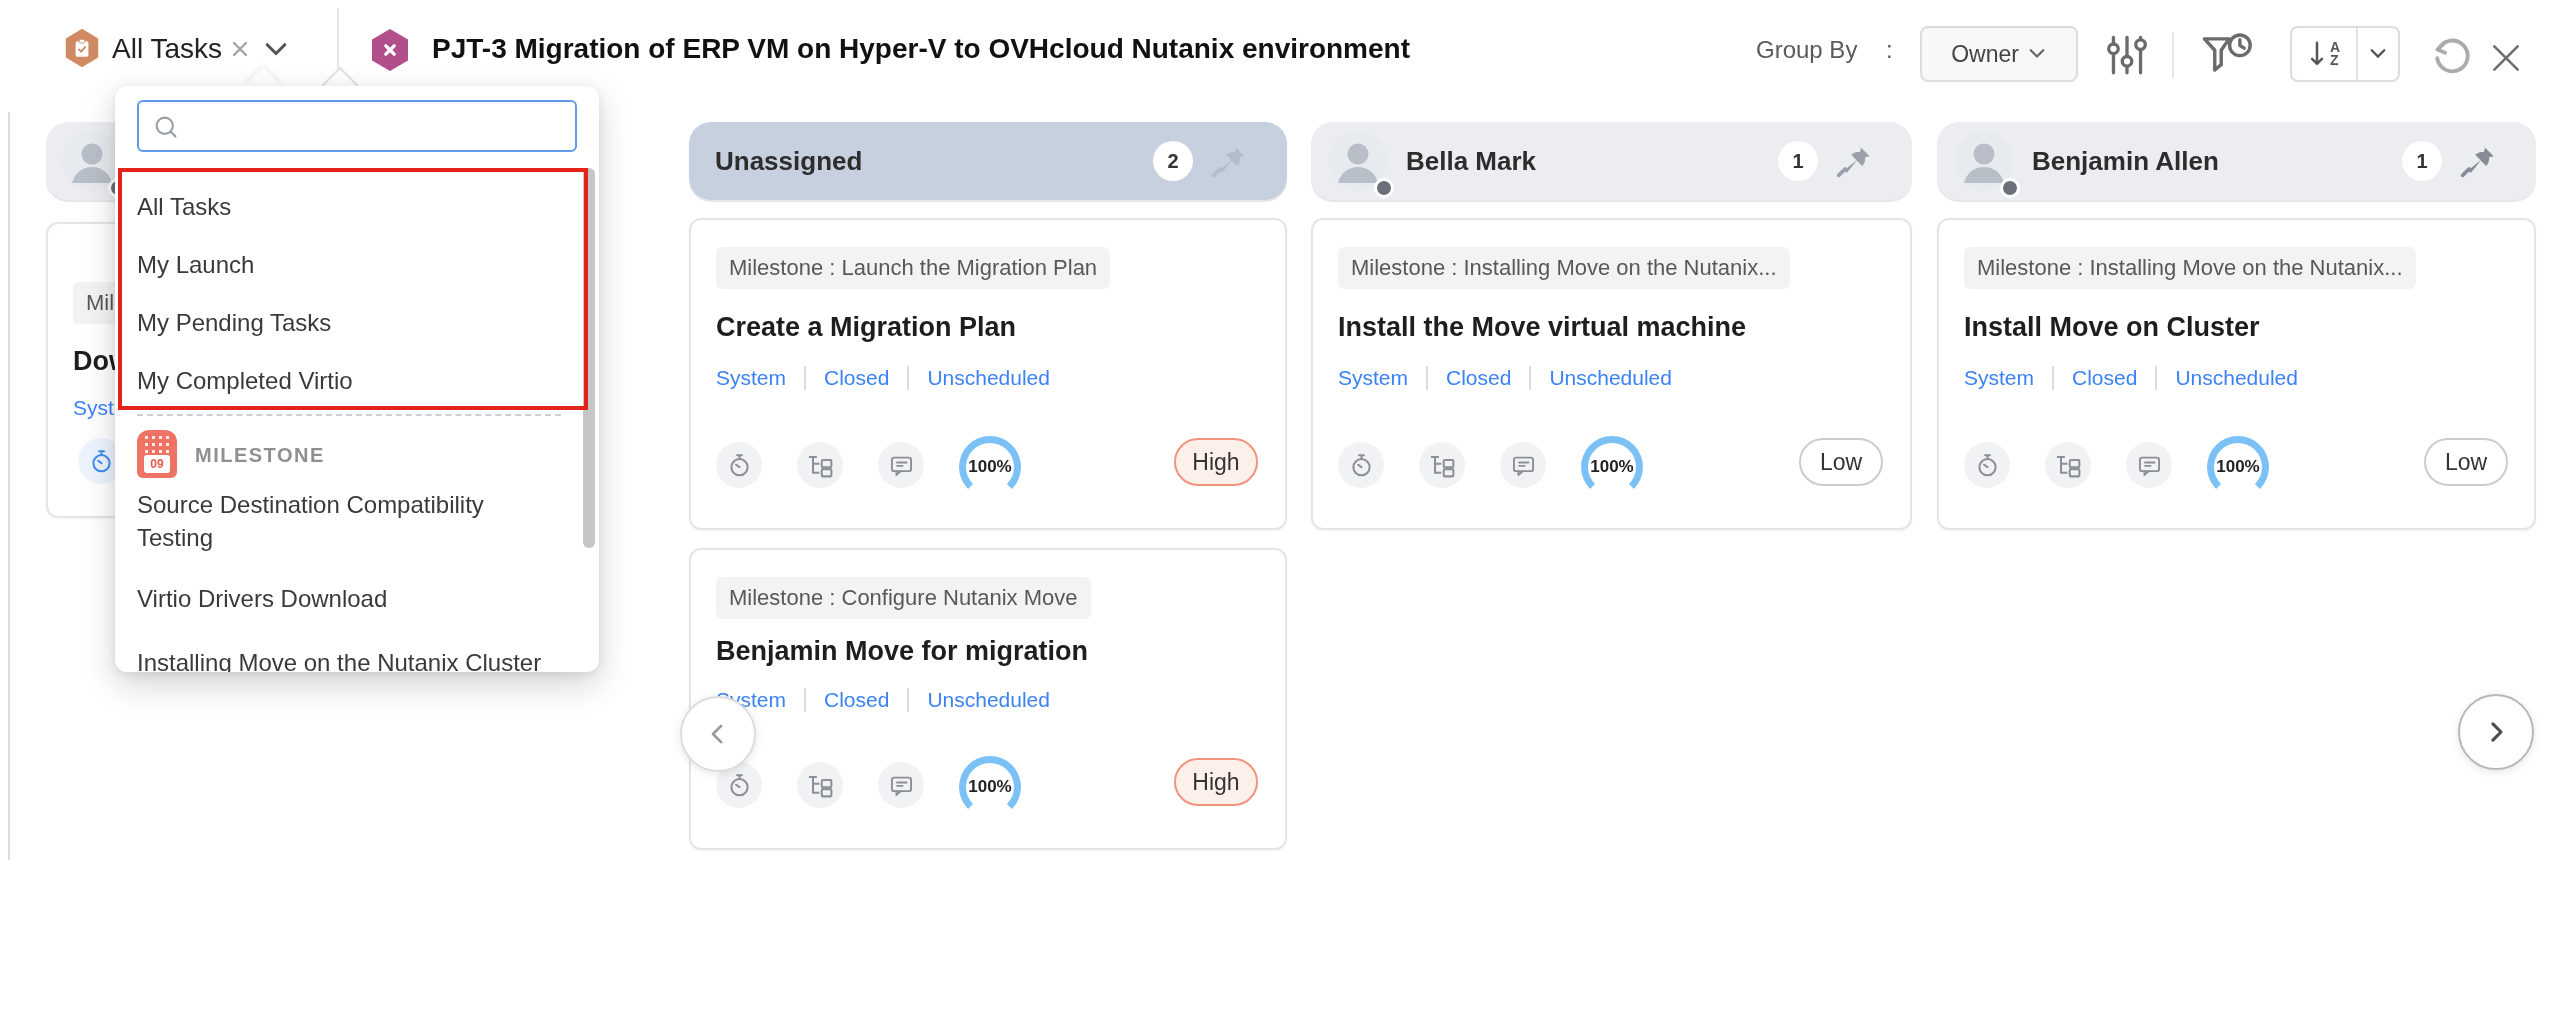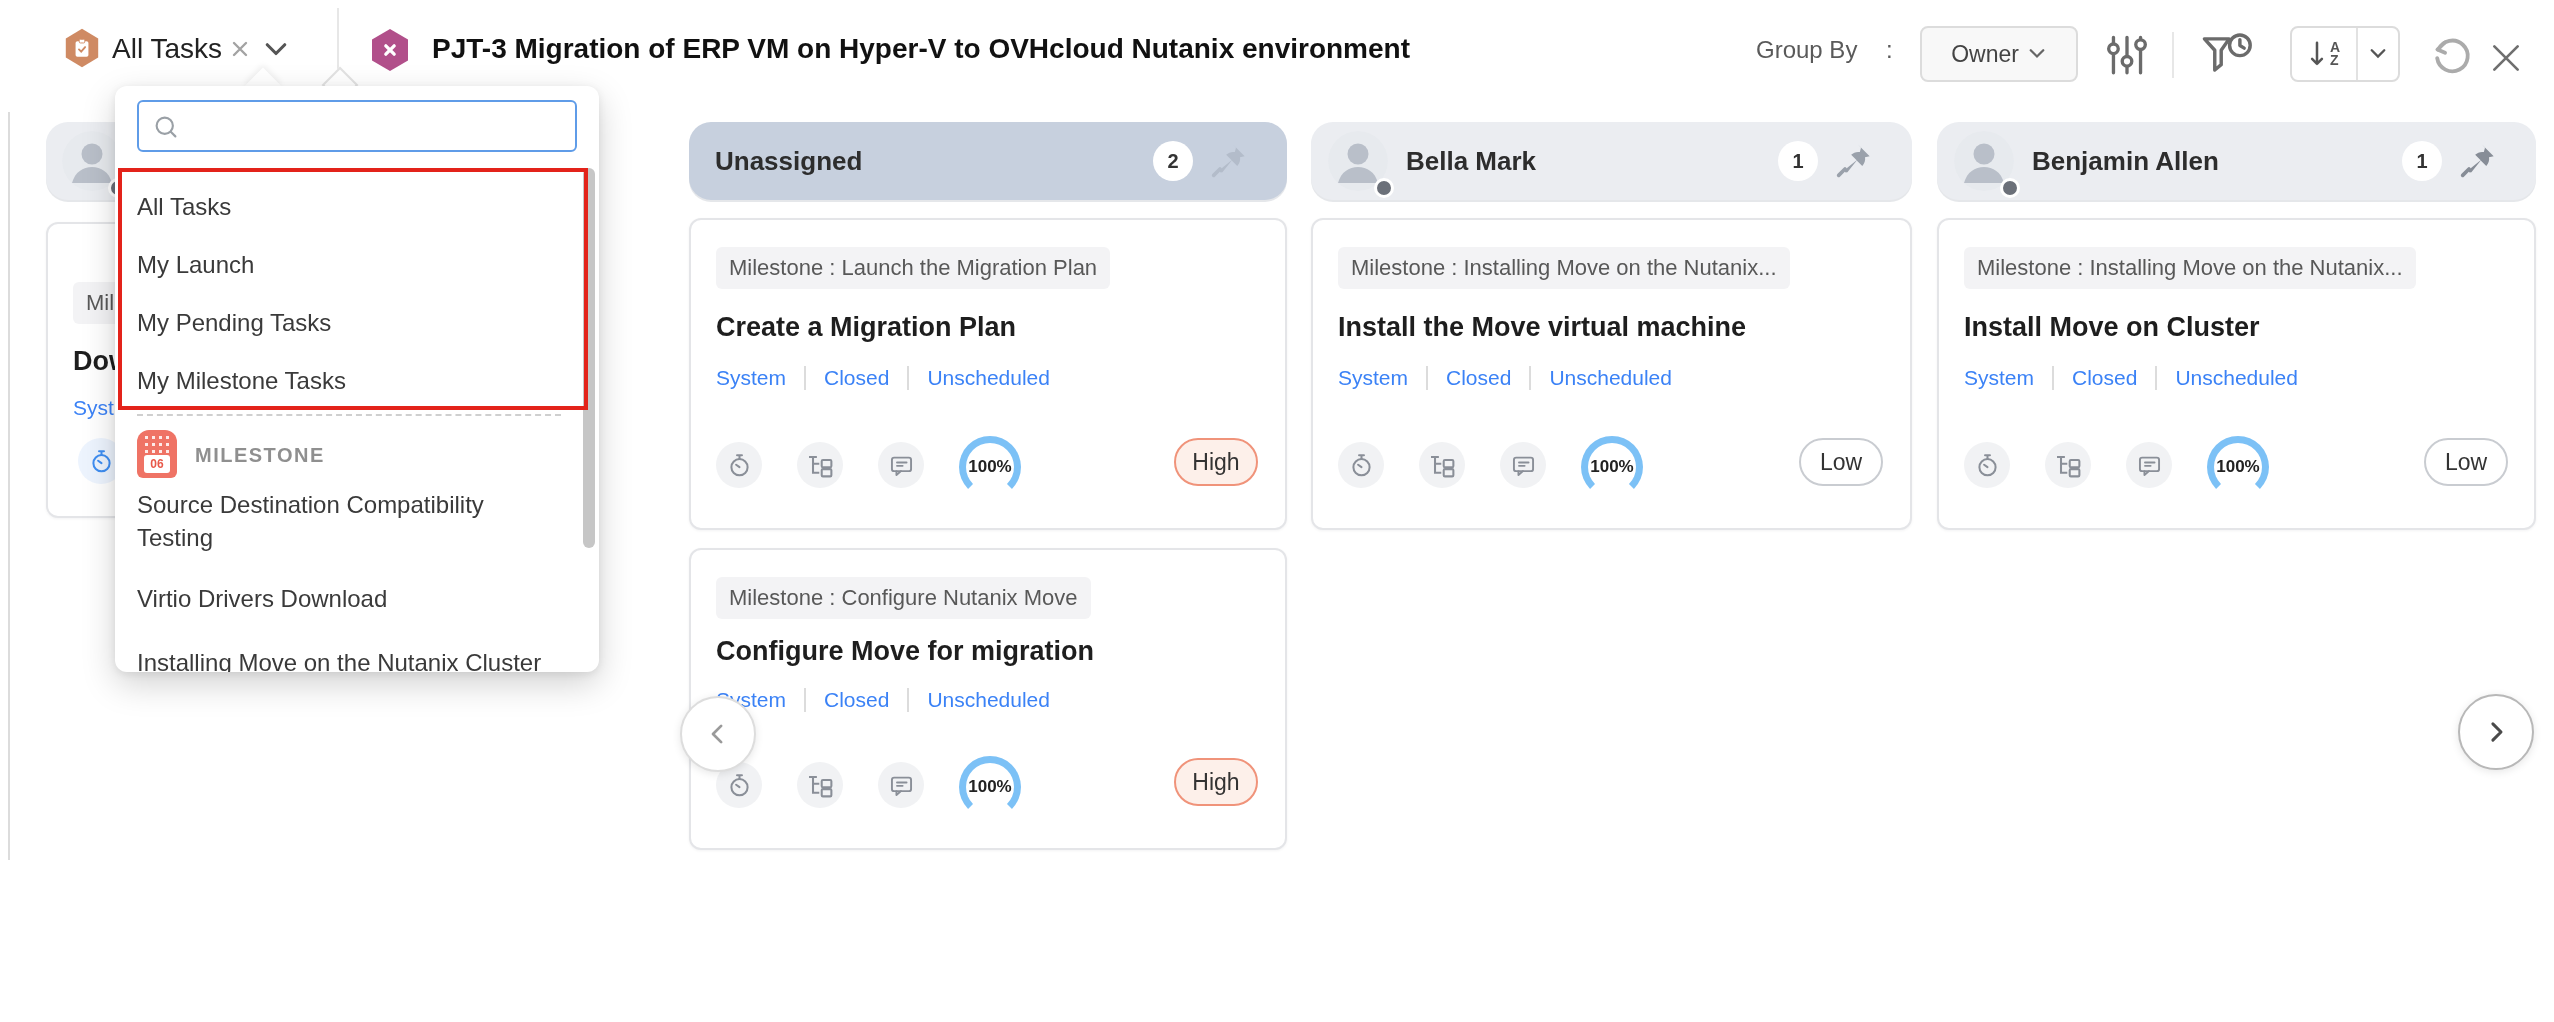--- a/index.html
+++ b/index.html
@@ -233,21 +233,21 @@
           <path d="M7.5 17v3.5L11.5 17"></path>
           <path d="M8 9.3h8.5M8 12.3h5"></path>
         </svg>
     </span>
     <span class="ring" style="position:absolute;left:268px;top:216px;">100%</span>
     <span class="pill high" style="position:absolute;left:483px;top:218px;">High</span>
   </div>
 
   <div class="abs card" style="left:689px;top:548px;width:598px;height:302px;text-align:center;">
     <span class="chip" style="position:absolute;left:25px;top:27px;">Milestone : Configure Nutanix Move</span>
-    <span class="ctitle" style="position:absolute;left:25px;top:86px;">Configure Move for migration</span>
+    <span class="ctitle" style="position:absolute;left:25px;top:86px;">Benjamin Move for migration</span>
     <span class="meta" style="position:absolute;left:25px;top:138px;">
       <span>System</span>
       <span>Closed</span>
       <span>Unscheduled</span>
     </span>
     <span class="icircle" style="position:absolute;left:25px;top:212px;">
       <svg width="27" height="27" viewBox="0 0 24 24" fill="none" stroke="currentColor" stroke-width="1.8" stroke-linecap="round">
           <circle cx="12" cy="13.5" r="7.2"></circle>
           <path d="M9.8 2.8h4.4M12 2.8v3.5M12 13.5l-3-2.2"></path>
         </svg>
@@ -391,28 +391,28 @@
     <span class="abs" style="left:36px;top:26px;">
       <svg width="30" height="30" viewBox="0 0 24 24" fill="none" stroke="#9aa0a6" stroke-width="1.7" stroke-linecap="round">
           <circle cx="11" cy="11" r="6.5"></circle>
           <path d="M15.8 15.8L19.5 19.5"></path>
         </svg>
     </span>
 
     <div class="abs ditem" style="left:0;top:92px;width:460px;">All Tasks</div>
     <div class="abs ditem" style="left:0;top:150px;width:460px;">My Launch</div>
     <div class="abs ditem" style="left:0;top:208px;width:460px;">My Pending Tasks</div>
-    <div class="abs ditem" style="left:0;top:266px;width:460px;">My Milestone Tasks</div>
+    <div class="abs ditem" style="left:0;top:266px;width:460px;">My Completed Virtio</div>
 
     <div class="abs redbox" style="left:3px;top:82px;width:462px;height:234px;"></div>
 
     <div class="abs dashline" style="left:22px;top:328px;width:424px;"></div>
 
     <div class="abs msicon" style="left:22px;top:344px;">
-      <span class="msplate">06</span>
+      <span class="msplate">09</span>
     </div>
     <div class="abs mslabel" style="left:80px;top:358px;">MILESTONE</div>
 
     <div class="abs msitem" style="left:22px;top:402px;width:420px;">Source Destination Compatibility Testing</div>
     <div class="abs msitem" style="left:22px;top:496px;width:430px;">Virtio Drivers Download</div>
     <div class="abs msitem" style="left:22px;top:560px;width:440px;white-space:nowrap;">Installing Move on the Nutanix Cluster</div>
 
     <div class="abs thumb" style="left:468px;top:82px;width:12px;height:380px;"></div>
   </div>
 

